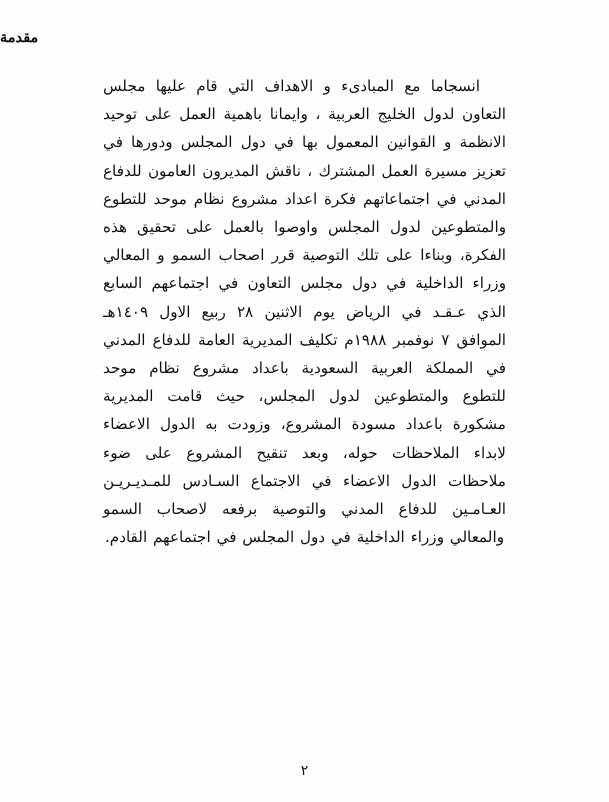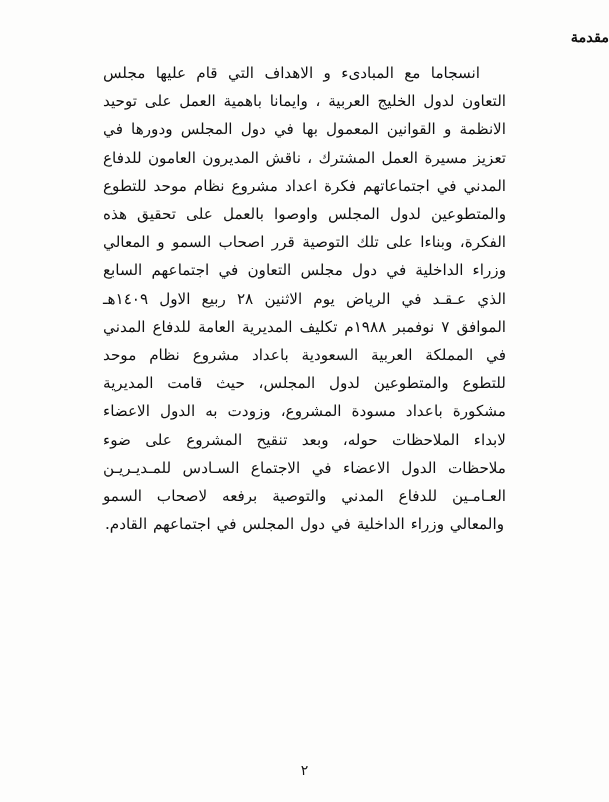--- a/index.html
+++ b/index.html
@@ -18,29 +18,29 @@
   .page {
     position: absolute;
     inset: 0;
     background: #fdfdfc;
   }
   .title {
     position: absolute;
     top: 28px;
     left: 0;
     right: 0;
-    text-align: right;
+    text-align: left;
     font-size: 14.5px;
     font-weight: 700;
     letter-spacing: 0.2px;
     color: #0d0d0d;
   }
   .body-block {
     position: absolute;
-    top: 59px;
+    top: 72px;
     right: 103px;
     left: 103px;
     text-align: justify;
     text-align-last: center;
     direction: rtl;
   }
   .para {
     margin: 0;
     font-size: 15.2px;
     line-height: 28.2px;

